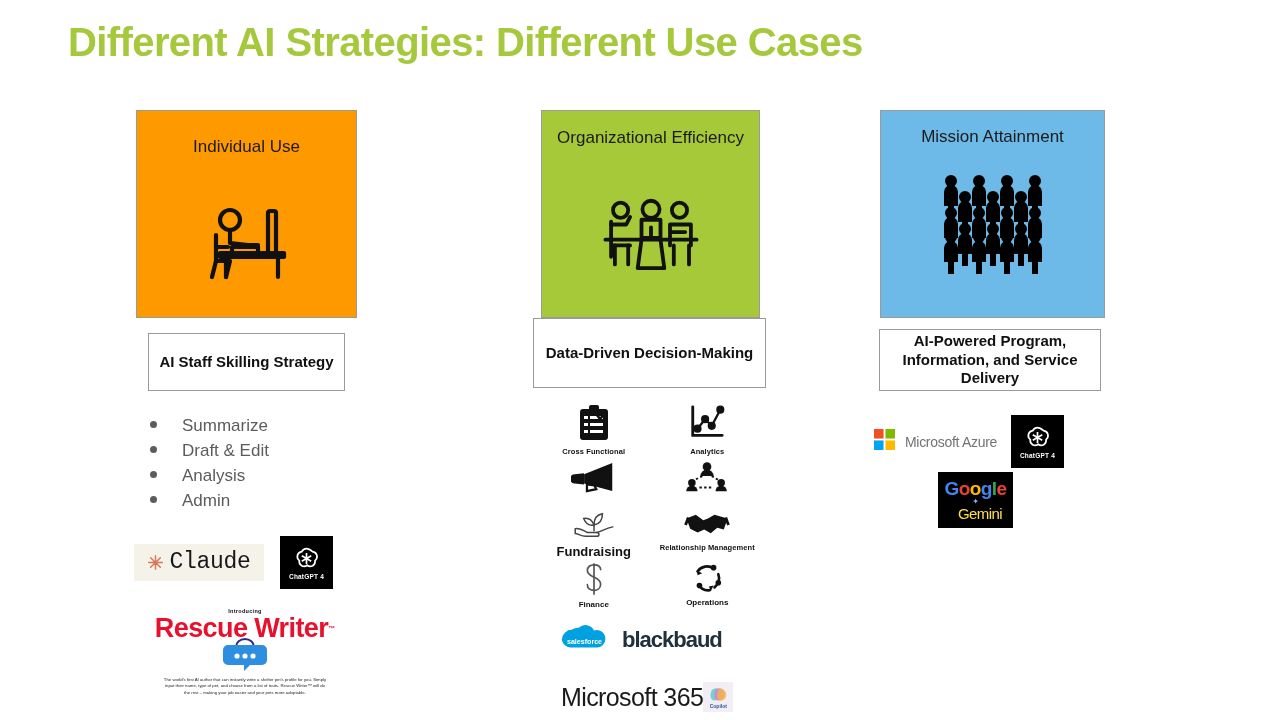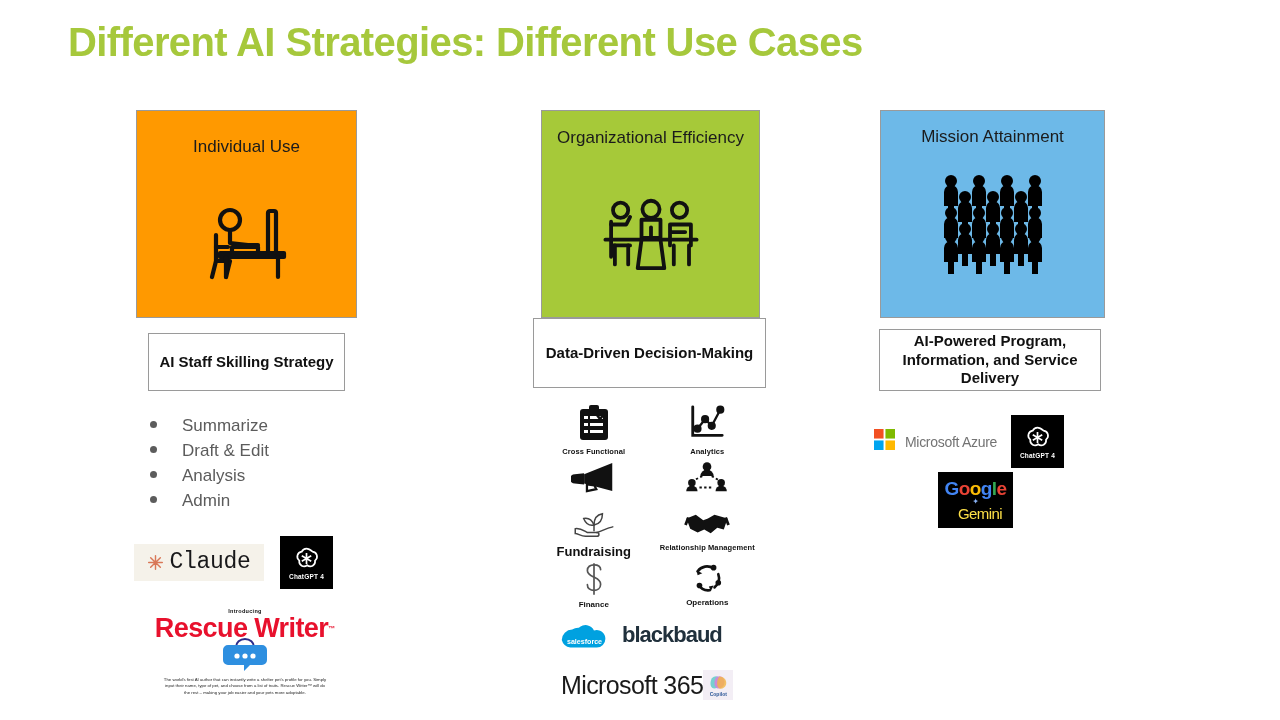--- a/index.html
+++ b/index.html
@@ -72,21 +72,21 @@
     line-height:1.42;
     margin-bottom:1px;
   }
   ul.bullets li .dot{
     position:absolute;left:14px;top:7px;
     width:7px;height:7px;border-radius:50%;
     background:#5c5c5c;
   }
 
   
-  .logo-row{display:flex;}
+  .logo-row{display:flex;align-items:center;}
 
   .claude-logo{
     background:#F5F2EA;
     width:130px;height:37px;
     display:flex;align-items:center;justify-content:center;
     gap:5px;
   }
   .claude-name{
     font-family:Liberation Mono, monospace;
     font-size:23px;color:#18181a;letter-spacing:-0.3px;
@@ -359,21 +359,21 @@
     <div class="logo-row" style="margin-top:13px;margin-left:16px;gap:10px;">
       <div class="sf-cloud">
         <svg width="55" height="36" viewBox="0 0 58 38">
           <path d="M23 6 a10 10 0 0 1 16 3 a9 9 0 0 1 12 9 a9 9 0 0 1 -9 9 H14 A11 11 0 0 1 5 19 a11 11 0 0 1 11 -11 a11 11 0 0 1 7 -2 z" fill="#00A1E0"></path>
           <text x="29" y="23" font-family="Liberation Sans, sans-serif" font-size="7.5" font-weight="bold" fill="#fff" text-anchor="middle">salesforce</text>
         </svg>
       </div>
       <span class="blackbaud">blackbaud</span>
     </div>
 
-    <div class="logo-row" style="margin-top:12px;margin-left:20px;align-items:center;">
+    <div class="logo-row" style="margin-top:24px;margin-left:20px;align-items:center;">
       <span class="ms365">Microsoft 365</span>
       <div class="copilot-badge">
         <svg width="19" height="17" viewBox="0 0 22 20">
           <path d="M3 5 C7 1 12 2 13 7 C14 12 11 17 6 17 C2 17 0 12 3 5 Z" fill="#77CFD0"></path>
           <path d="M8 4 C12 1 17 3 18 8 C19 13 15 18 10 17 C6 16 5 9 8 4 Z" fill="#D77FD8" opacity="0.85"></path>
           <path d="M12 3 C17 3 21 7 20 12 C19 16 15 18 12 17 C9 16 8 8 12 3 Z" fill="#F2B544" opacity="0.8"></path>
         </svg>
         <span class="cap">Copilot</span>
       </div>
     </div>

